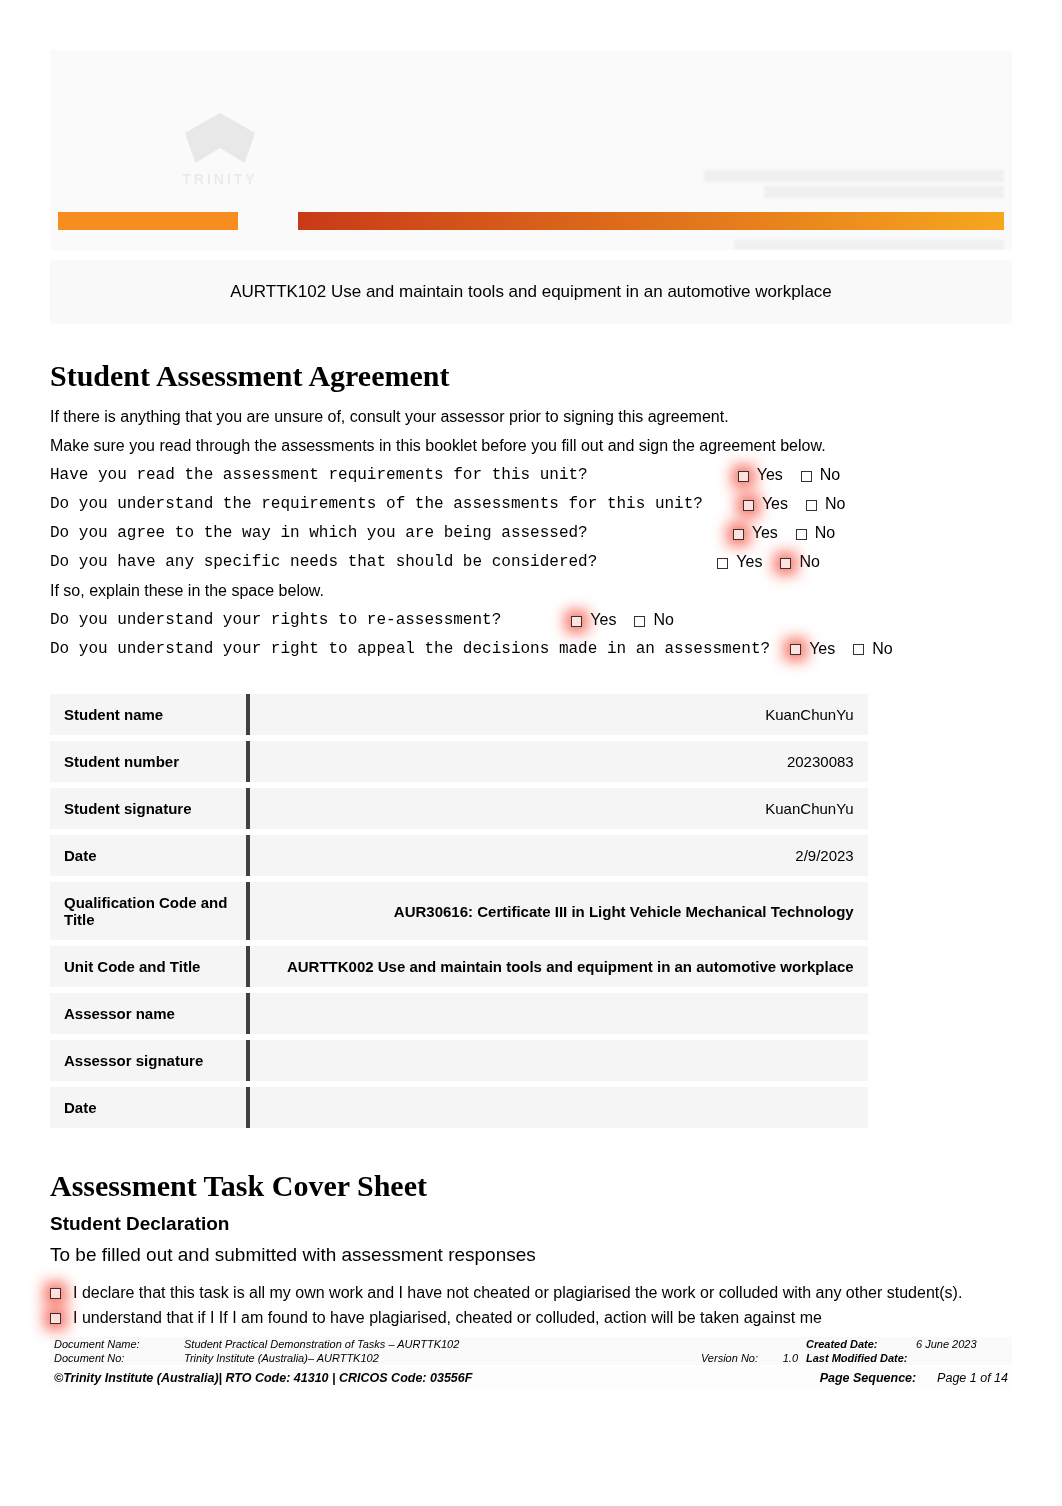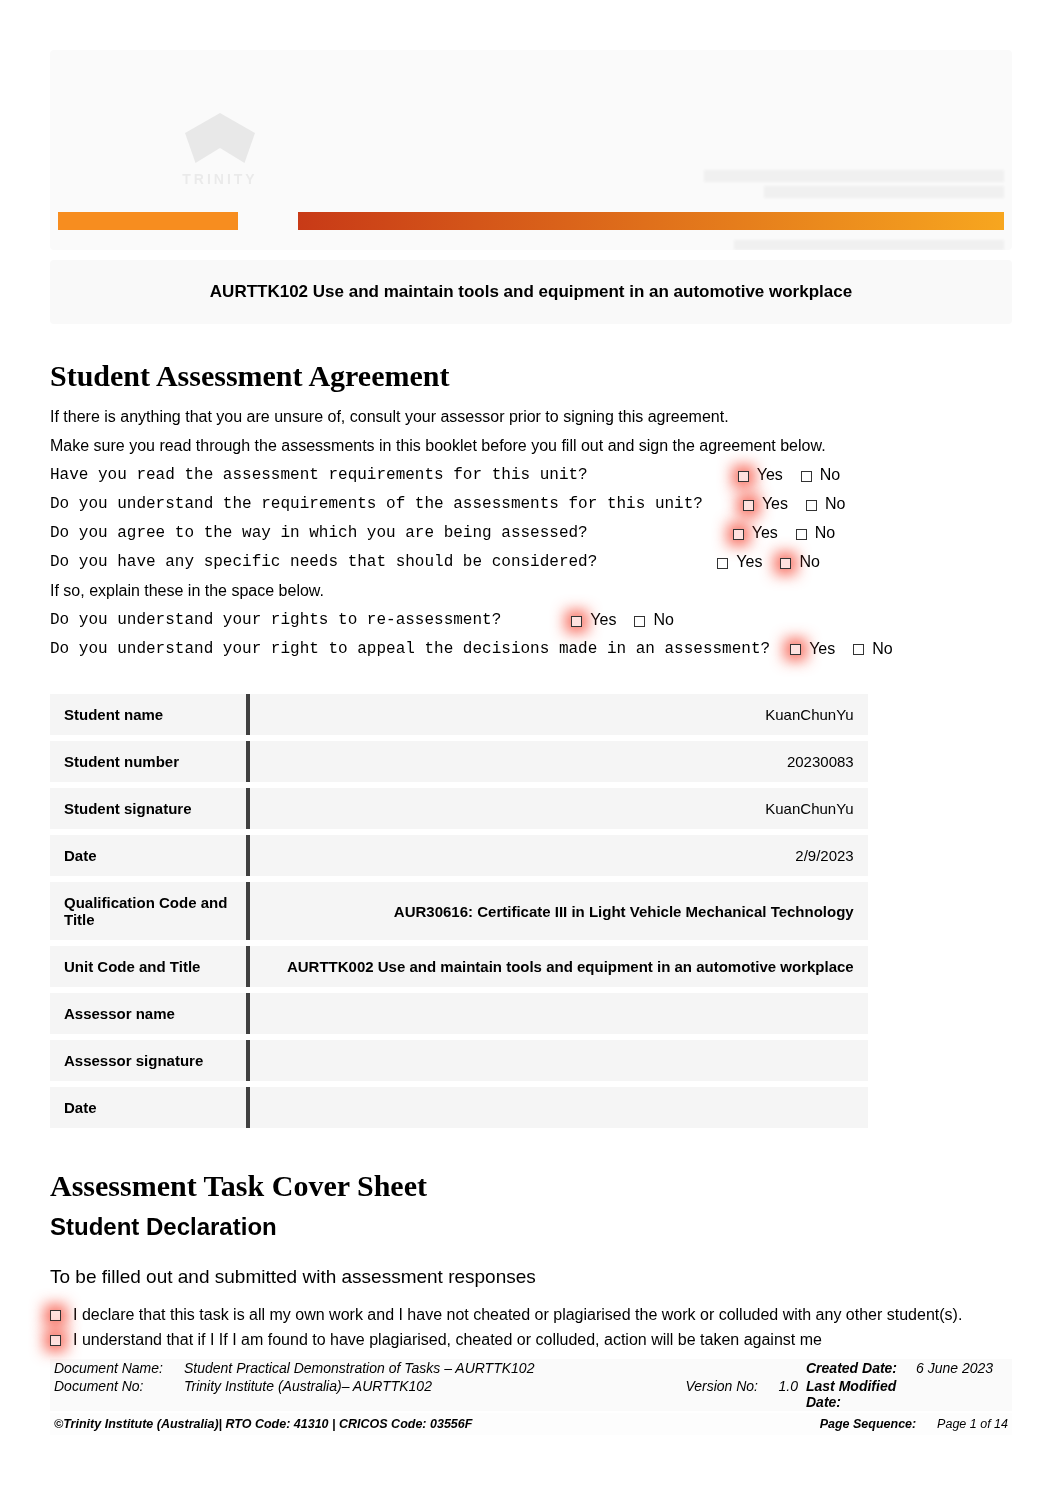--- a/index.html
+++ b/index.html
@@ -91,21 +91,21 @@
       bottom: 0;
       width: 270px;
       height: 10px;
       background: #f0f0f0;
       filter: blur(1px);
     }
     .unit-title-box {
       background: #f9f9f9;
       padding: 22px 40px;
       text-align: center;
-      font-weight: bold;
+      font-weight: normal;
       font-size: 17px;
       border-radius: 4px;
       margin-top: 10px;
       margin-bottom: 35px;
     }
     h1.section-title {
       font-family: "Times New Roman", Times, serif;
       font-size: 30px;
       font-weight: bold;
       margin-bottom: 10px;
@@ -169,43 +169,43 @@
     }
     .info-table td.value {
       font-size: 15px;
       text-align: right;
     }
     .info-table td.value.bold {
       font-weight: bold;
     }
     h2.sub-title {
       font-family: Arial, Helvetica, sans-serif;
-      font-size: 24px;
-      font-weight: bold;
-      margin-bottom: 20px;
+      font-size: 19px;
+      font-weight: bold;
+      margin-bottom: 4px;
     }
     .declaration-list {
       margin-top: 10px;
     }
     .declaration-item {
       display: flex;
       align-items: flex-start;
       gap: 10px;
       font-size: 16px;
       line-height: 1.4;
       margin-bottom: 3px;
     }
     .declaration-item .checkbox {
       margin-top: 5px;
       flex: 0 0 auto;
     }
     .footer-table {
       width: 100%;
       margin-top: 8px;
-      font-size: 14px;
+      font-size: 11px;
       font-style: italic;
       border-collapse: collapse;
     }
     .footer-table td {
       padding: 1px 4px;
       vertical-align: top;
       background: #fafafa;
     }
     .footer-table td.flabel {
       font-weight: normal;

